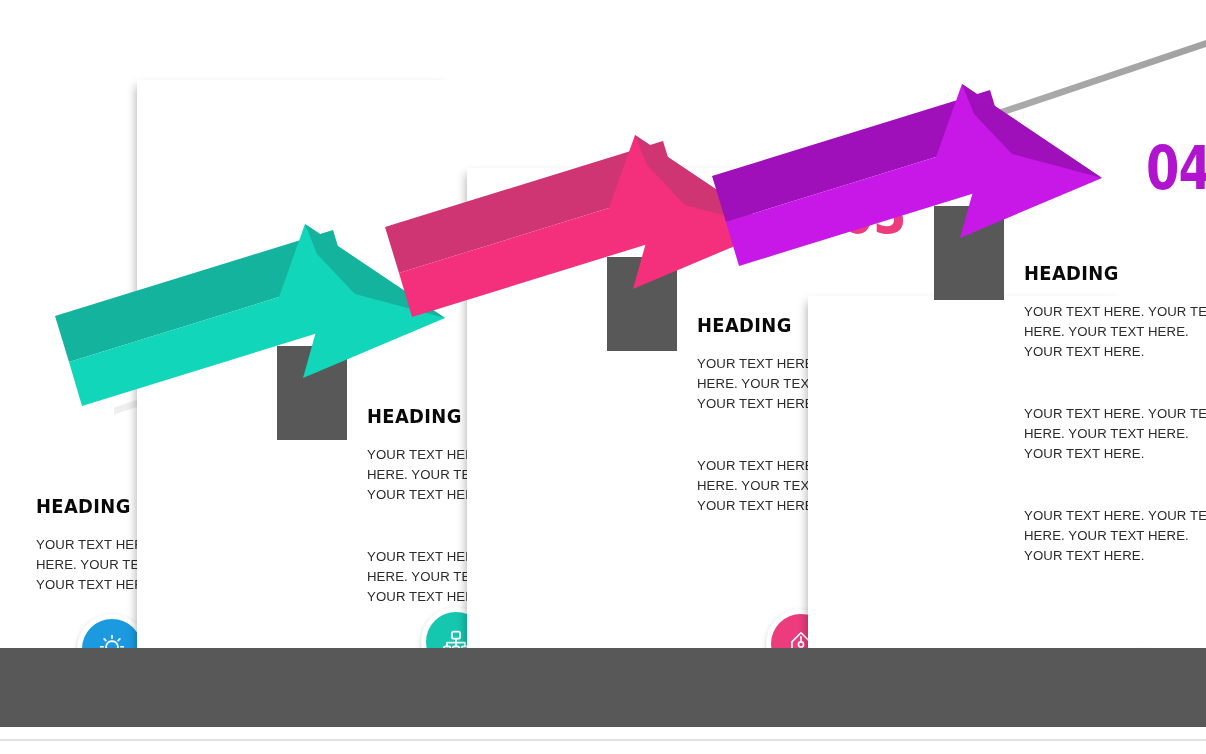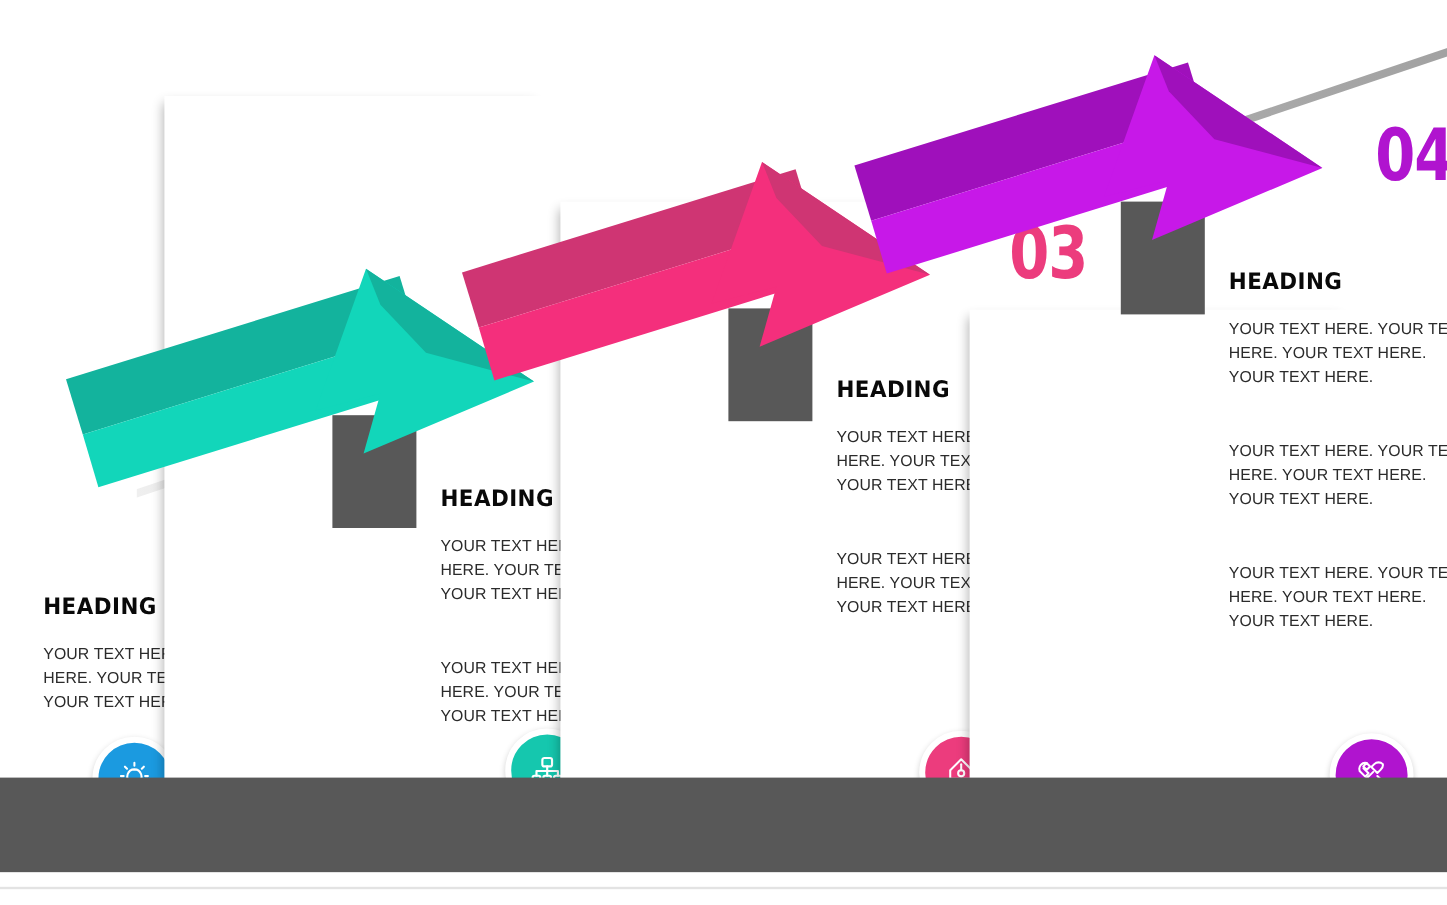--- a/index.html
+++ b/index.html
@@ -223,21 +223,21 @@
     <div class="badge" style="left:321px;top:609px;background:#ec3c7d;">
       <svg width="34" height="34" viewBox="0 0 32 32" fill="none" stroke="#ffffff" stroke-width="1.6" stroke-linejoin="round">
         <path d="M16 5.4 7.4 14v6.6h17.2V14L16 5.4z"></path>
         <circle cx="16" cy="16.4" r="2.4"></circle>
         <path d="M16 9.3v4.7" stroke-linecap="round"></path>
         <path d="M6.4 22.2h19.2v2.3H6.4z"></path>
       </svg>
     </div>
   </div>
 
-  <div class="col" style="left:786px;">
+  <div class="col" style="left:786px;margin-top:38px;">
     <div class="card-body" style="height:402px;"></div>
     <div class="fold" style="left:148px;top:168px;clip-path:polygon(0 0,70 0,70 94,0 54);"></div>
     <svg class="arrow-svg" style="left:-74px;top:52px;" width="420" height="200" viewBox="0 0 420 200">
       <polygon points="0,86 278,0 292,46 14,132" fill="#9f10bb"></polygon>
       <polygon points="14,132 292,46 305,90 27,176" fill="#c718e8"></polygon>
       <polygon points="250,-6 390,88 248,148 262,98 208,112" fill="#c718e8"></polygon>
       <polygon points="250,-6 390,88 300,64 262,24" fill="#9f10bb"></polygon>
     </svg>
     <div class="step-num" style="left:360px;top:100px;color:#b014cf;">04</div>
     <div class="txt-wrap" style="left:238px;top:224px;">

